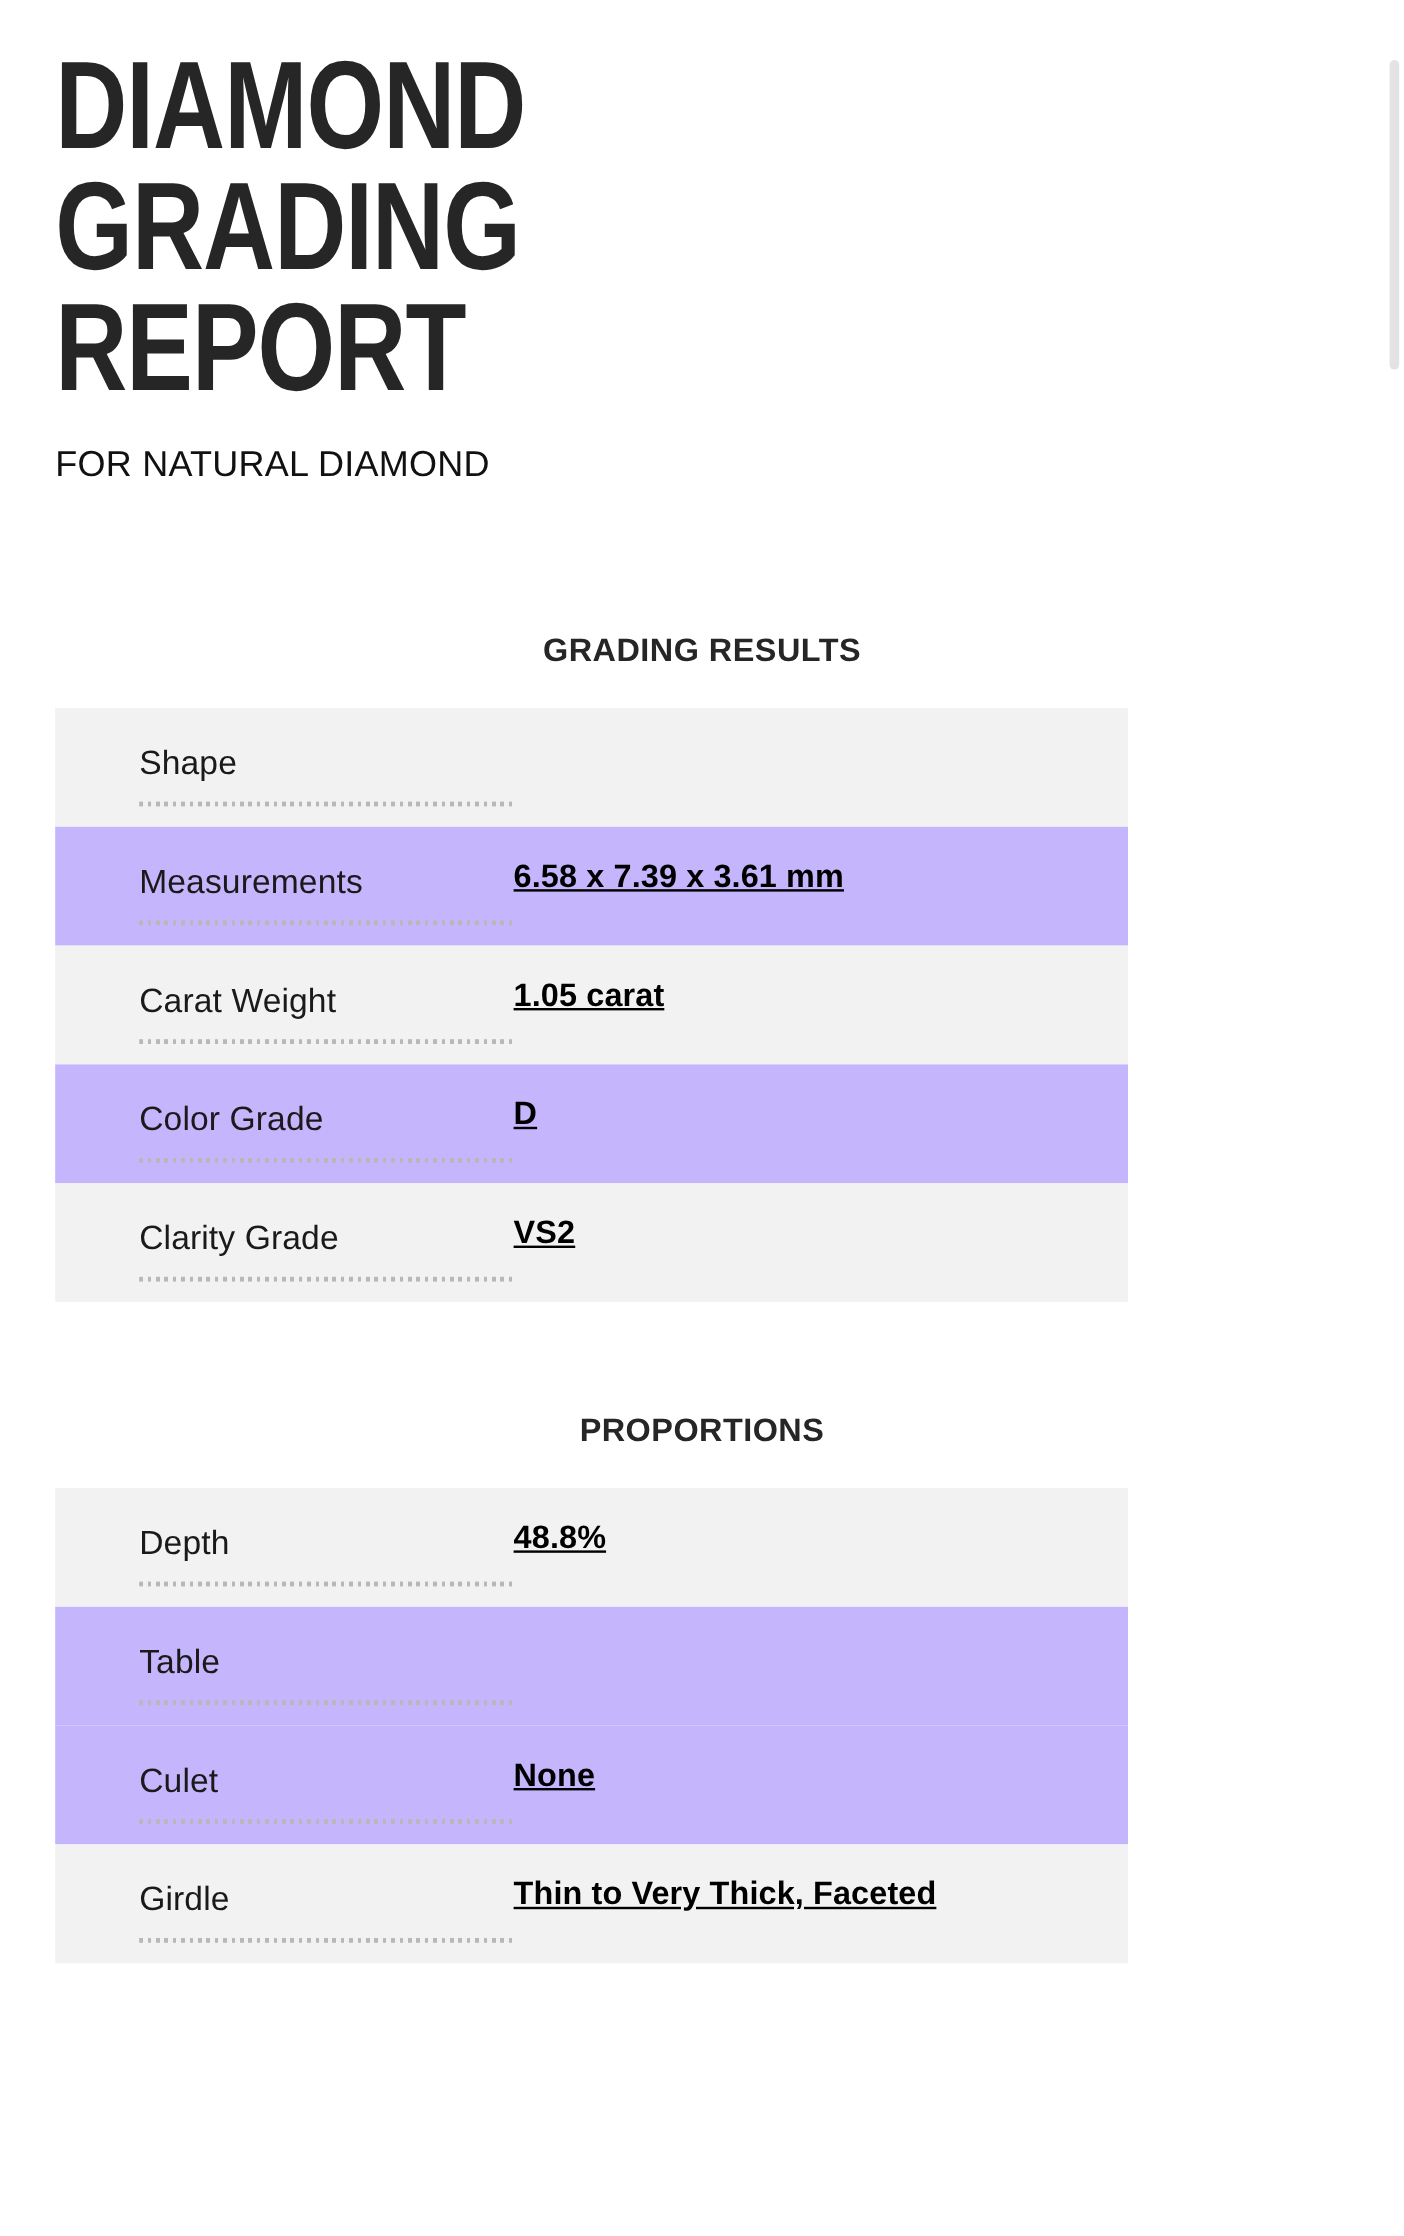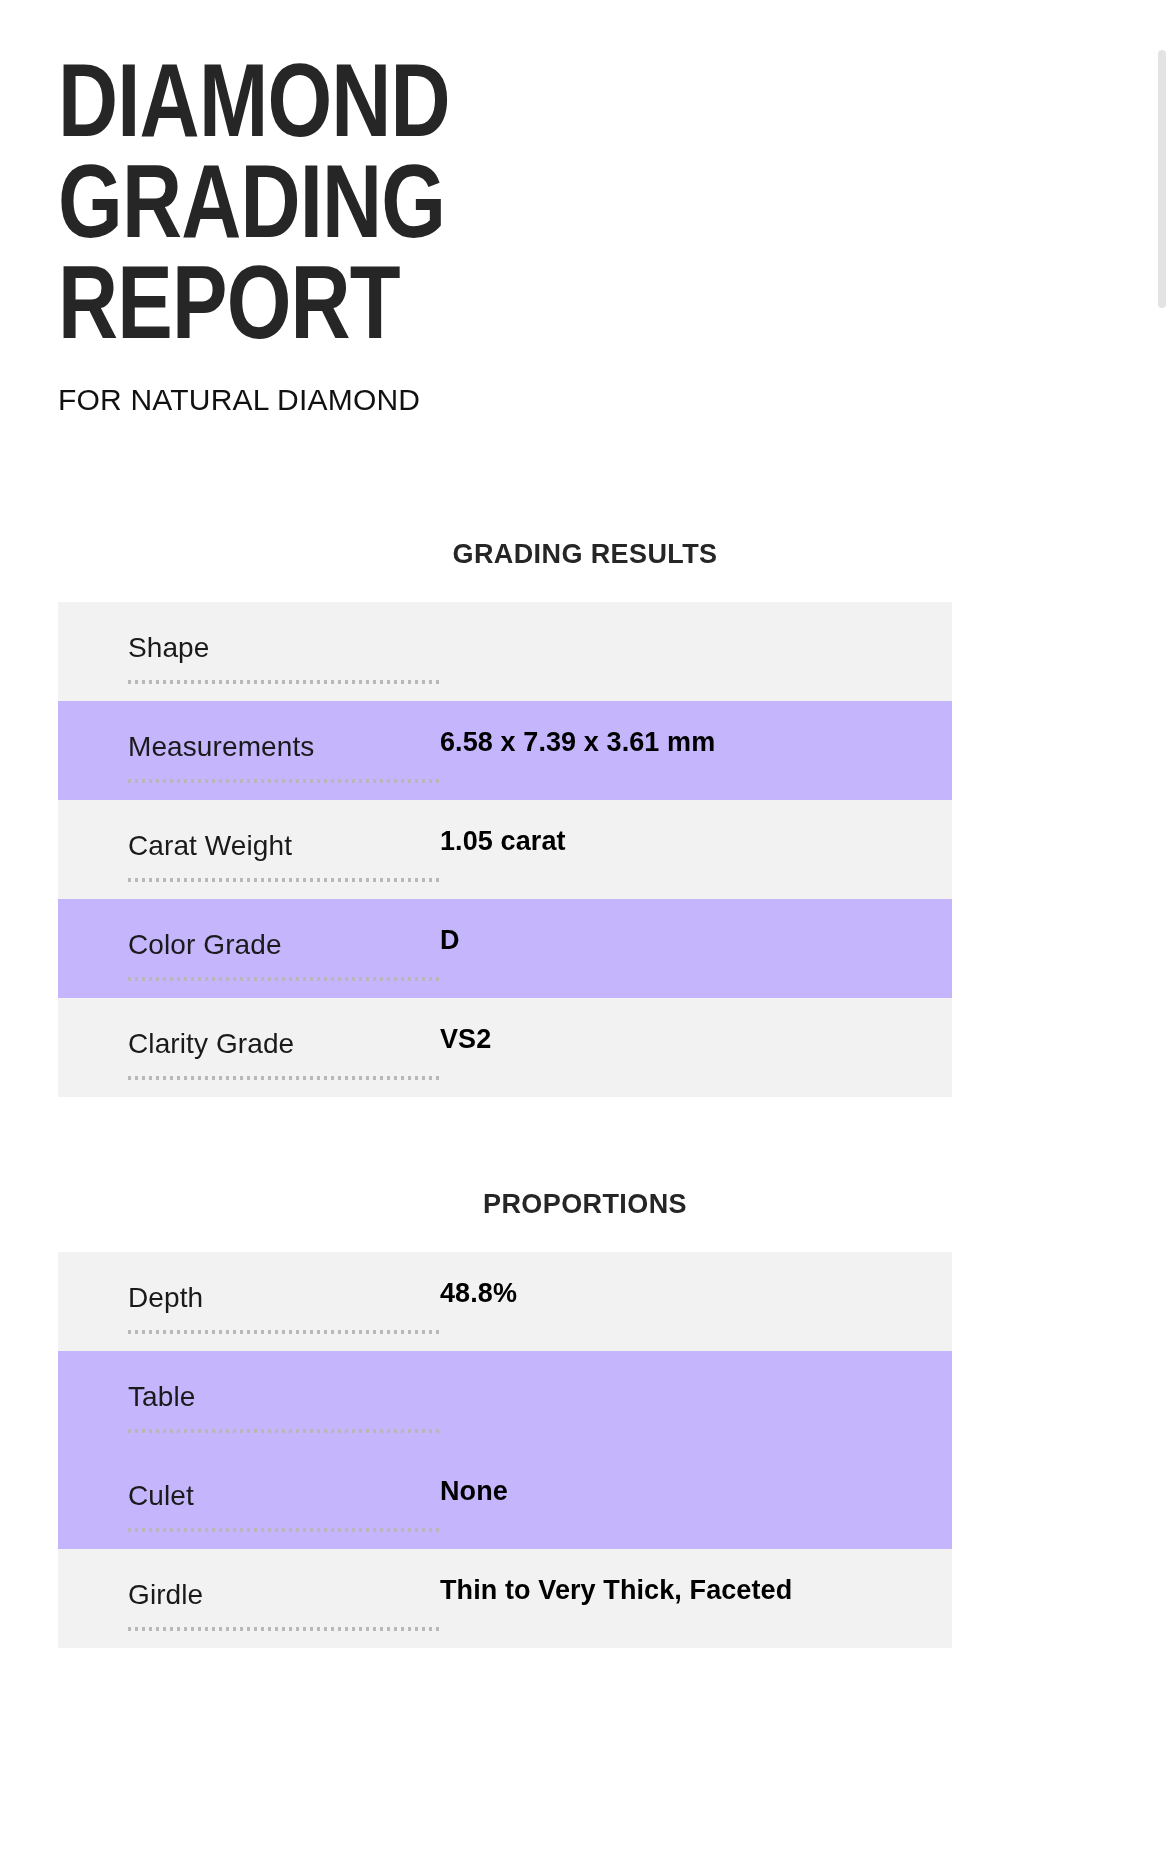--- a/index.html
+++ b/index.html
@@ -11,21 +11,21 @@
     background: #ffffff;
     font-family: "Liberation Sans", "DejaVu Sans", sans-serif;
     overflow: hidden;
   }
 
   .page {
     position: relative;
     width: 1170px;
     height: 1377px;
     background: #ffffff;
-    padding: 12px;
+    padding: 0;
   }
 
   
   .header {
     padding: 38px 46px 0 46px;
   }
 
   .report-title {
     font-family: "Liberation Sans Narrow", "Liberation Sans", sans-serif;
     font-weight: 700;
@@ -65,20 +65,21 @@
     text-align: center;
   }
 
   .section-grading .section-heading { margin-top: 122px; }
   .section-proportions .section-heading { margin-top: 0; }
 
   .spec-table {
     margin-top: 32px;
     width: 894px;
     border-collapse: collapse;
+    text-decoration: underline;
   }
 
   .spec-row {
     display: flex;
     align-items: flex-start;
     height: 99px;
     background: #c4b5fd;
   }
   .spec-row.alt { background: #f2f2f2; }
 

